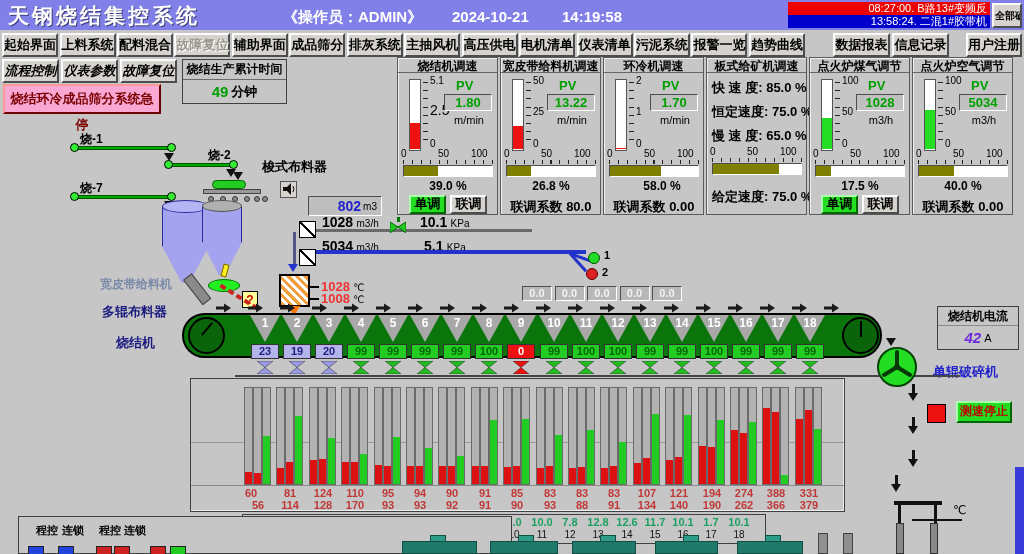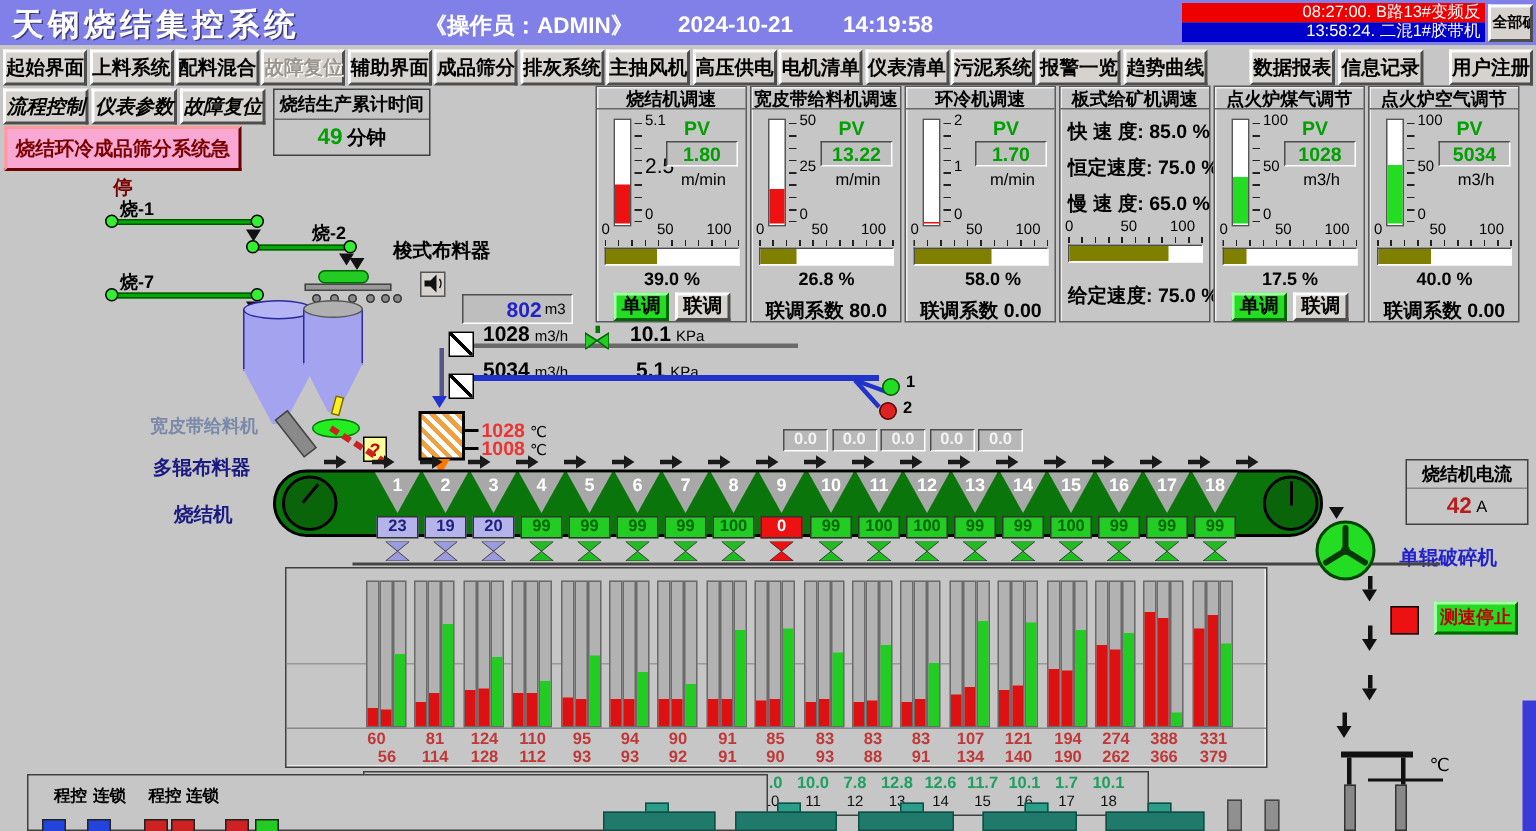--- a/index.html
+++ b/index.html
@@ -93,21 +93,21 @@
   <div class="abs b" style="left:604px;top:249px;font-size:11px;">1</div>
   <div class="abs b" style="left:602px;top:266px;font-size:11px;">2</div>
 
   <div class="abs ctr" style="left:242px;top:291px;width:16px;height:17px;background:#ffff99;border:1px solid #000;">
     <span class="b" style="color:#cc0000;font-size:12px;">?</span>
   </div>
 
   <div class="abs box" style="left:937px;top:306px;width:82px;height:44px;background:#c6c6c6;">
     <div class="b" style="height:19px;font-size:12px;text-align:center;line-height:18px;border-bottom:1px solid #8a8a8a;">烧结机电流</div>
     <div class="ctr" style="height:23px;">
-      <span class="b" style="color:#b91c1c;font-size:15px;">42</span>
+      <span class="b" style="color:#6d28d9;font-size:15px;font-style:italic;">42</span>
       <span style="font-size:11px;margin-left:3px;">A</span>
     </div>
   </div>
 
   <div class="abs b" style="left:933px;top:363px;font-size:13px;color:#2222cc;">单辊破碎机</div>
   <div class="abs" style="left:956px;top:401px;width:56px;height:22px;background:#22dd22;border-top:2px solid #aaffaa;border-left:2px solid #aaffaa;border-right:2px solid #006600;border-bottom:2px solid #006600;color:#c00000;font-weight:bold;font-size:12px;text-align:center;line-height:17px;">测速停止</div>
 
   <div class="abs b" style="left:198px;top:381px;font-size:12px;color:#dd2222;">500℃</div>
   <div class="abs b" style="left:194px;top:394px;font-size:11px;color:#22aa22;">-18kPa</div>
   <div class="abs b" style="left:192px;top:443px;font-size:12px;color:#dd2222;">风箱温度</div>
@@ -415,21 +415,21 @@
     <div style="position: absolute; left: 328px; top: 438px; width: 7px; height: 46px; background: rgb(34, 204, 34);"></div>
     <div style="position: absolute; left: 306px; top: 487px; width: 34px; text-align: center; color: rgb(192, 56, 56); font-weight: bold; font-size: 11px;">124</div>
     <div style="position: absolute; left: 306px; top: 499px; width: 34px; text-align: center; color: rgb(192, 56, 56); font-weight: bold; font-size: 11px;">128</div>
     <div style="position: absolute; left: 341px; top: 387px; width: 9px; height: 98px; background: rgb(178, 178, 178); border: 1px solid rgb(106, 106, 106);"></div>
     <div style="position: absolute; left: 342px; top: 462px; width: 7px; height: 22px; background: rgb(221, 17, 17);"></div>
     <div style="position: absolute; left: 350px; top: 387px; width: 9px; height: 98px; background: rgb(178, 178, 178); border: 1px solid rgb(106, 106, 106);"></div>
     <div style="position: absolute; left: 351px; top: 462px; width: 7px; height: 22px; background: rgb(221, 17, 17);"></div>
     <div style="position: absolute; left: 359px; top: 387px; width: 9px; height: 98px; background: rgb(178, 178, 178); border: 1px solid rgb(106, 106, 106);"></div>
     <div style="position: absolute; left: 360px; top: 454px; width: 7px; height: 30px; background: rgb(34, 204, 34);"></div>
     <div style="position: absolute; left: 338px; top: 487px; width: 34px; text-align: center; color: rgb(192, 56, 56); font-weight: bold; font-size: 11px;">110</div>
-    <div style="position: absolute; left: 338px; top: 499px; width: 34px; text-align: center; color: rgb(192, 56, 56); font-weight: bold; font-size: 11px;">112</div>
+    <div style="position: absolute; left: 338px; top: 499px; width: 34px; text-align: center; color: rgb(192, 56, 56); font-weight: bold; font-size: 11px;">170</div>
     <div style="position: absolute; left: 374px; top: 387px; width: 9px; height: 98px; background: rgb(178, 178, 178); border: 1px solid rgb(106, 106, 106);"></div>
     <div style="position: absolute; left: 375px; top: 465px; width: 7px; height: 19px; background: rgb(221, 17, 17);"></div>
     <div style="position: absolute; left: 383px; top: 387px; width: 9px; height: 98px; background: rgb(178, 178, 178); border: 1px solid rgb(106, 106, 106);"></div>
     <div style="position: absolute; left: 384px; top: 466px; width: 7px; height: 18px; background: rgb(221, 17, 17);"></div>
     <div style="position: absolute; left: 392px; top: 387px; width: 9px; height: 98px; background: rgb(178, 178, 178); border: 1px solid rgb(106, 106, 106);"></div>
     <div style="position: absolute; left: 393px; top: 437px; width: 7px; height: 47px; background: rgb(34, 204, 34);"></div>
     <div style="position: absolute; left: 371px; top: 487px; width: 34px; text-align: center; color: rgb(192, 56, 56); font-weight: bold; font-size: 11px;">95</div>
     <div style="position: absolute; left: 371px; top: 499px; width: 34px; text-align: center; color: rgb(192, 56, 56); font-weight: bold; font-size: 11px;">93</div>
     <div style="position: absolute; left: 406px; top: 387px; width: 9px; height: 98px; background: rgb(178, 178, 178); border: 1px solid rgb(106, 106, 106);"></div>
     <div style="position: absolute; left: 407px; top: 466px; width: 7px; height: 18px; background: rgb(221, 17, 17);"></div>

